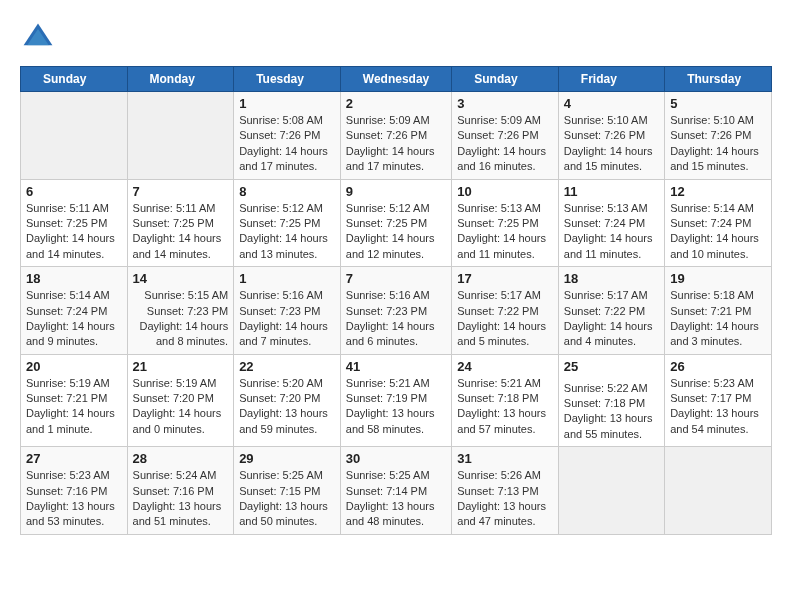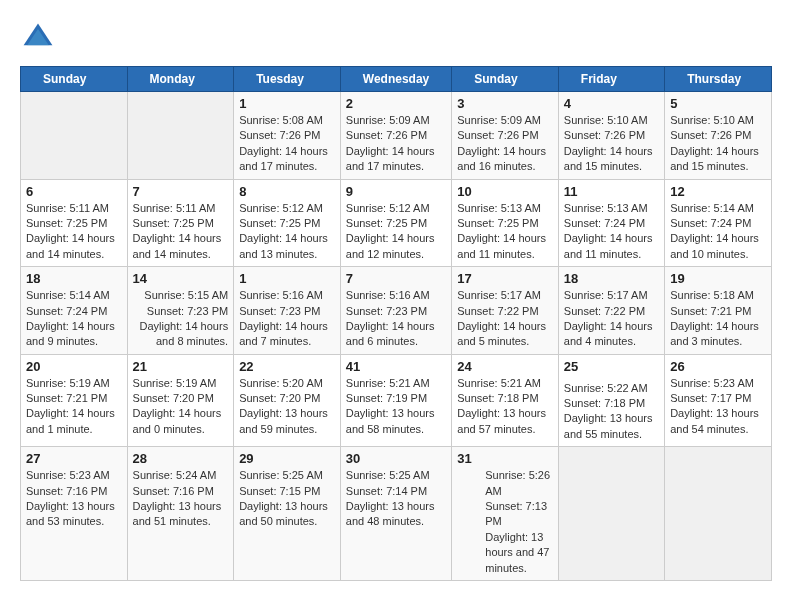--- a/index.html
+++ b/index.html
@@ -324,21 +324,21 @@
 Daylight: 13 hours and 50 minutes.</div>
           </td>
           <td>
             <span class="day-num">30</span>
             <div class="day-info" style="white-space: pre-line;">Sunrise: 5:25 AM
 Sunset: 7:14 PM
 Daylight: 13 hours and 48 minutes.</div>
           </td>
           <td>
             <span class="day-num">31</span>
-            <div class="day-info" style="white-space: pre-line; margin-left: 28px;">Sunrise: 5:26 AM
+            <div class="day-info" style="white-space: pre-line;">Sunrise: 5:26 AM
 Sunset: 7:13 PM
 Daylight: 13 hours and 47 minutes.</div>
           </td>
           <td class="empty-cell"></td>
           <td class="empty-cell"></td>
         </tr>
       </tbody>
   </table>
 </div>
 

